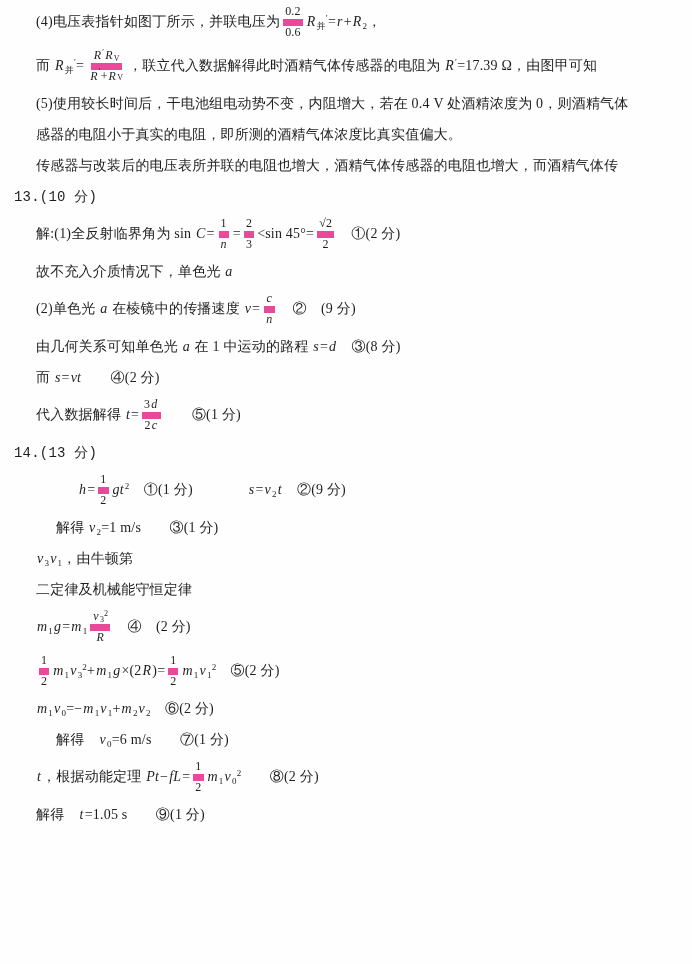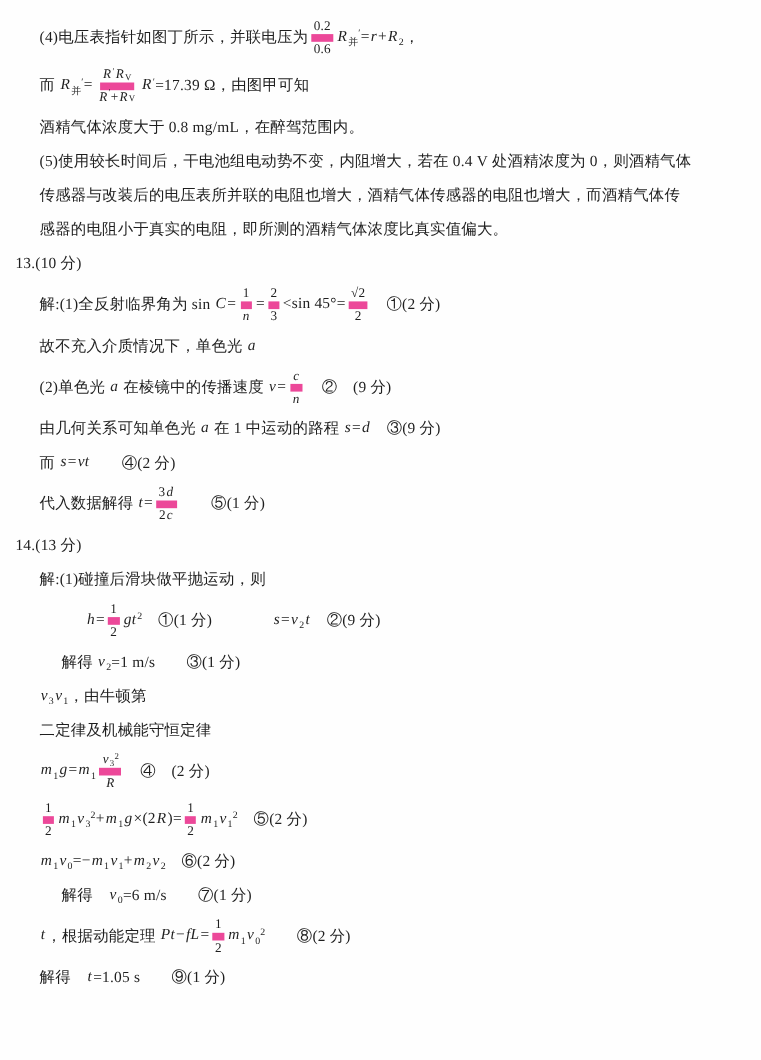--- a/index.html
+++ b/index.html
@@ -1,29 +1,29 @@
 <!DOCTYPE html>
 <html><head>
 <meta charset="utf-8">
 <style>
   html,body{margin:0;padding:0;}
   body{
     width:692px;height:964px;overflow:hidden;
     background:#fefefe;color:#1e1e1e;
     font-family:"Liberation Serif","DejaVu Serif",serif;
   }
-  .doc{padding-top:12px;}
+  .doc{}
   .line{
     display:flex;align-items:center;
     height:31px;font-size:14px;white-space:nowrap;
     letter-spacing:0.2px;
   }
   .line.tall{height:44px;}
   .ind-body{margin-left:36px;}
-  .ind-item{margin-left:14px;}
+  .ind-item{margin-left:14px;font-family:Liberation Mono, monospace;}
   .ind-f1{margin-left:56px;}
   .ind-f2{margin-left:78px;}
   .x{}
   .i{font-style:italic;padding:0 1px;}
   .sub{font-size:9px;position:relative;top:4px;}
   .sup{font-size:9px;position:relative;top:-4px;}
   .frac{
     display:inline-flex;flex-direction:column;align-items:center;
     font-size:12px;line-height:1.15;margin:0 3px;
   }
@@ -71,35 +71,33 @@
           <span class="sub">V</span>
         </span>
         <span class="den">
           <span class="i">R</span>
           <span class="sup">′</span>
           <span class="x">+</span>
           <span class="i">R</span>
           <span class="sub">V</span>
         </span>
       </span>
+      <span class="x">，联立代入数据解得此时酒精气体传感器的电阻为&nbsp;</span>
       <span class="i">R</span>
       <span class="sup">′</span>
       <span class="x">=17.39 Ω，由图甲可知</span>
     </div>
     <div class="line ind-body">
-      <span class="x">酒精气体浓度大于 0.8 mg/mL，在醉驾范围内。</span>
-    </div>
-    <div class="line ind-body">
       <span class="x">(5)使用较长时间后，干电池组电动势不变，内阻增大，若在 0.4 V 处酒精浓度为 0，则酒精气体</span>
     </div>
     <div class="line ind-body">
+      <span class="x">感器的电阻小于真实的电阻，即所测的酒精气体浓度比真实值偏大。</span>
+    </div>
+    <div class="line ind-body">
       <span class="x">传感器与改装后的电压表所并联的电阻也增大，酒精气体传感器的电阻也增大，而酒精气体传</span>
-    </div>
-    <div class="line ind-body">
-      <span class="x">感器的电阻小于真实的电阻，即所测的酒精气体浓度比真实值偏大。</span>
     </div>
     <div class="line ind-item">
       <span class="x">13.(10 分)</span>
     </div>
     <div class="line ind-body tall">
       <span class="x">解:(1)全反射临界角为 sin&nbsp;</span>
       <span class="i">C</span>
       <span class="x">=</span>
       <span class="frac">
         <span class="num">
@@ -149,21 +147,21 @@
       </span>
       <span class="x">　②　(9 分)</span>
     </div>
     <div class="line ind-body">
       <span class="x">由几何关系可知单色光&nbsp;</span>
       <span class="i">a</span>
       <span class="x">&nbsp;在 1 中运动的路程&nbsp;</span>
       <span class="i">s</span>
       <span class="x">=</span>
       <span class="i">d</span>
-      <span class="x">　③(9 分)</span>
+      <span class="x">　③(8 分)</span>
     </div>
     <div class="line ind-body">
       <span class="x">而&nbsp;</span>
       <span class="i">s</span>
       <span class="x">=</span>
       <span class="i">vt</span>
       <span class="x">　　④(2 分)</span>
     </div>
     <div class="line ind-body tall">
       <span class="x">代入数据解得&nbsp;</span>
@@ -176,23 +174,20 @@
         </span>
         <span class="den">
           <span class="x">2</span>
           <span class="i">c</span>
         </span>
       </span>
       <span class="x">　　⑤(1 分)</span>
     </div>
     <div class="line ind-item">
       <span class="x">14.(13 分)</span>
-    </div>
-    <div class="line ind-body">
-      <span class="x">解:(1)碰撞后滑块做平抛运动，则</span>
     </div>
     <div class="line ind-f2 tall">
       <span class="i">h</span>
       <span class="x">=</span>
       <span class="frac">
         <span class="num">
           <span class="x">1</span>
         </span>
         <span class="den">
           <span class="x">2</span>

